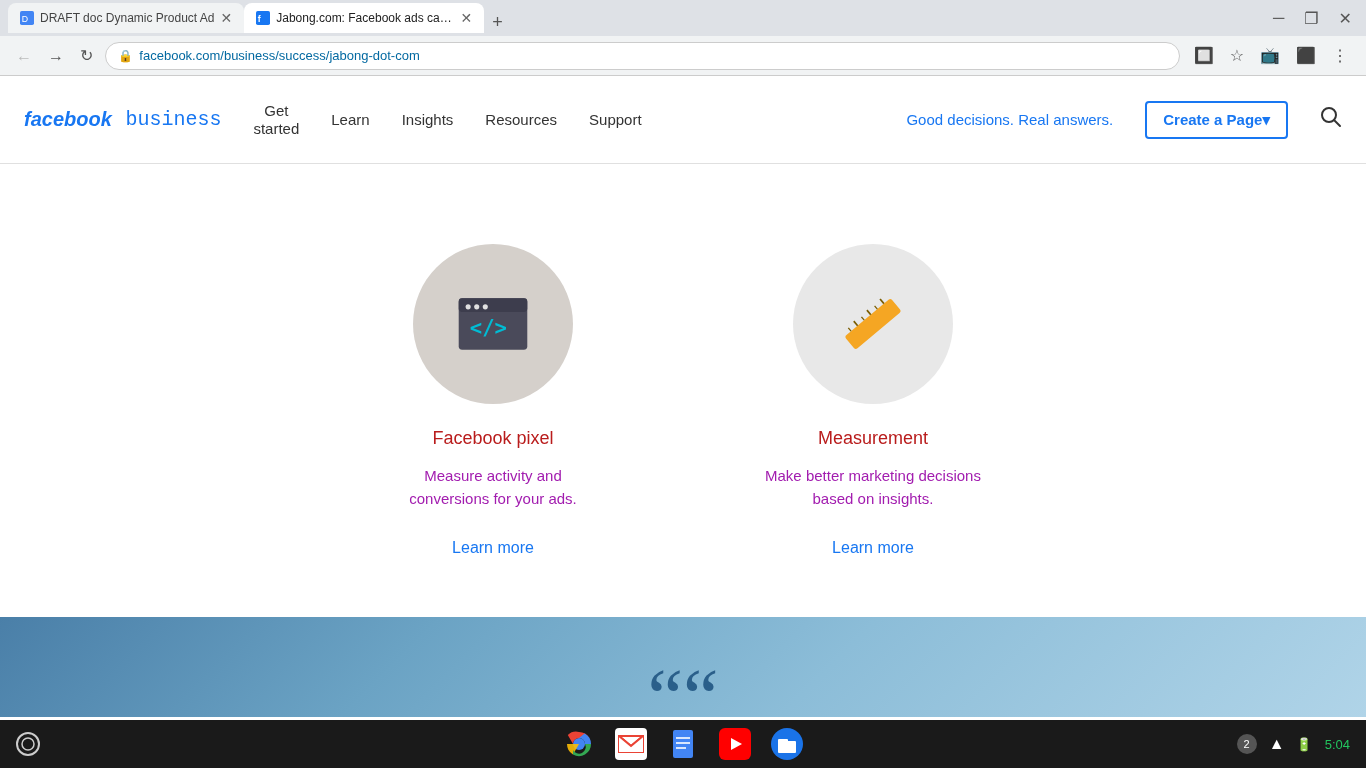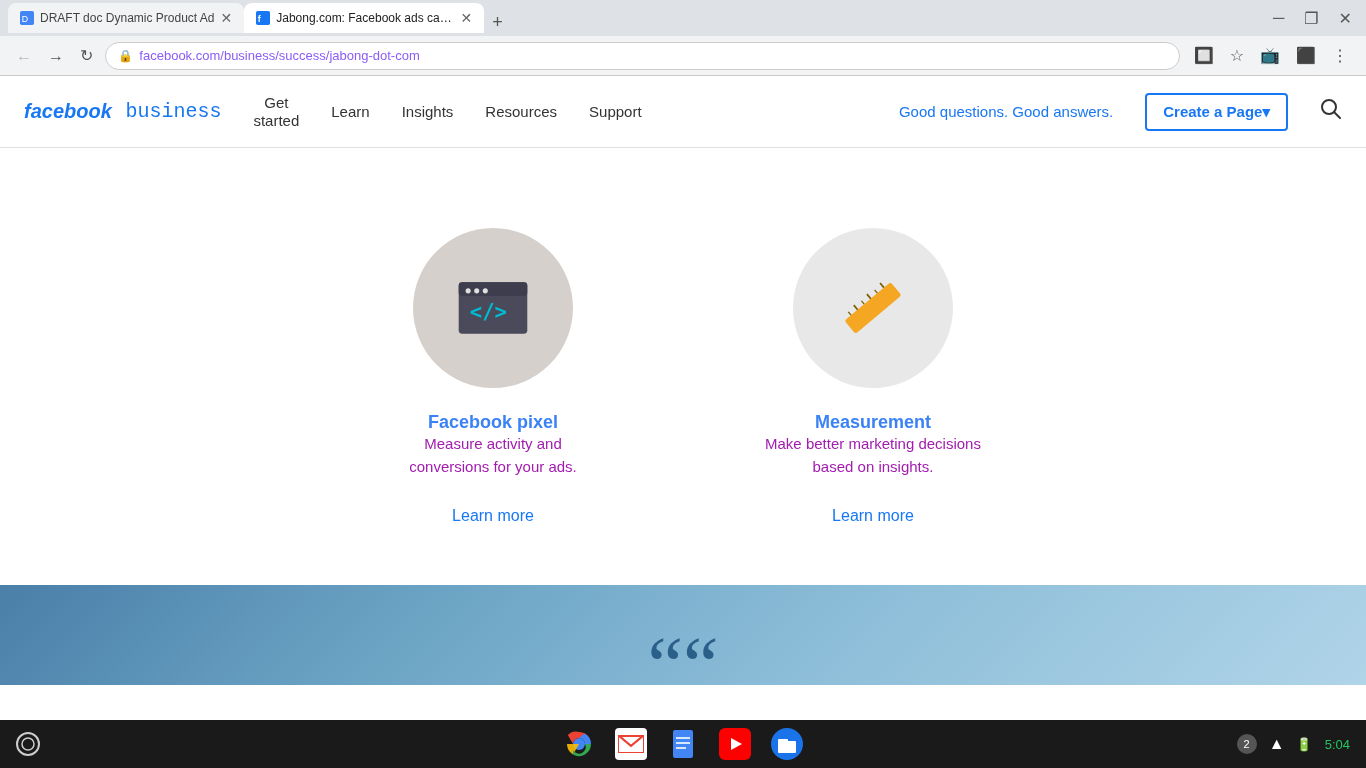--- a/index.html
+++ b/index.html
@@ -109,21 +109,21 @@
       border-radius: 20px;
       height: 28px;
       display: flex;
       align-items: center;
       padding: 0 12px;
       font-size: 13px;
       color: #333;
       gap: 6px;
     }
     .lock-icon { color: #555; font-size: 12px; }
-    .url-text { color: #8b5cf6; }
+    .url-text { color: #0369a1; }
     .browser-actions {
       display: flex;
       gap: 4px;
       align-items: center;
     }
     .browser-action-btn {
       background: none;
       border: none;
       font-size: 16px;
       color: #555;
@@ -134,21 +134,21 @@
     
     .fb-page {
       background: #fff;
       width: 100%;
     }
 
     
     .fb-nav {
       display: flex;
       align-items: center;
-      height: 72px;
+      height: 88px;
       padding: 0 24px;
       border-bottom: 1px solid #e0e0e0;
       gap: 32px;
     }
     .fb-logo {
       font-size: 20px;
       display: flex;
       align-items: center;
       gap: 4px;
       text-decoration: none;
@@ -233,23 +233,23 @@
       display: flex;
       align-items: center;
       justify-content: center;
       margin-bottom: 24px;
     }
     .card-icon-circle.gray { background: #d5d0cb; }
     .card-icon-circle.light-gray { background: #e8e8e8; }
 
     .card-title {
       font-size: 18px;
-      font-weight: bold;
-      color: #3b82f6;
-      margin-bottom: 0;
+      font-weight: normal;
+      color: #b91c1c;
+      margin-bottom: 16px;
     }
     .card-desc {
       font-size: 15px;
       color: #a21caf;
       line-height: 1.5;
       margin-bottom: 29px;
     }
     .card-learn-more {
       color: #1877f2;
       font-size: 16px;
@@ -415,21 +415,21 @@
     </a>
 
     <div class="nav-links">
       <a class="nav-link" href="#" style="line-height:1.2;text-align:center;">Get<br>started</a>
       <a class="nav-link" href="#">Learn</a>
       <a class="nav-link" href="#">Insights</a>
       <a class="nav-link" href="#">Resources</a>
       <a class="nav-link" href="#">Support</a>
     </div>
 
-    <a class="nav-cta" href="#" style="color:#1877f2; line-height:1.3; text-align:center;">Good questions. Good answers.</a>
+    <a class="nav-cta" href="#" style="color:#1877f2; line-height:1.3; text-align:center;">Good decisions. Real answers.</a>
 
     <button class="create-page-btn">
       <span>Create a Page</span>
       <span>▾</span>
     </button>
 
     <button class="search-icon-btn">
       <svg width="22" height="22" viewBox="0 0 22 22">
         <circle cx="9" cy="9" r="7" fill="none" stroke="#333" stroke-width="2"></circle>
         <line x1="14" y1="14" x2="20" y2="20" stroke="#333" stroke-width="2" stroke-linecap="round"></line>

